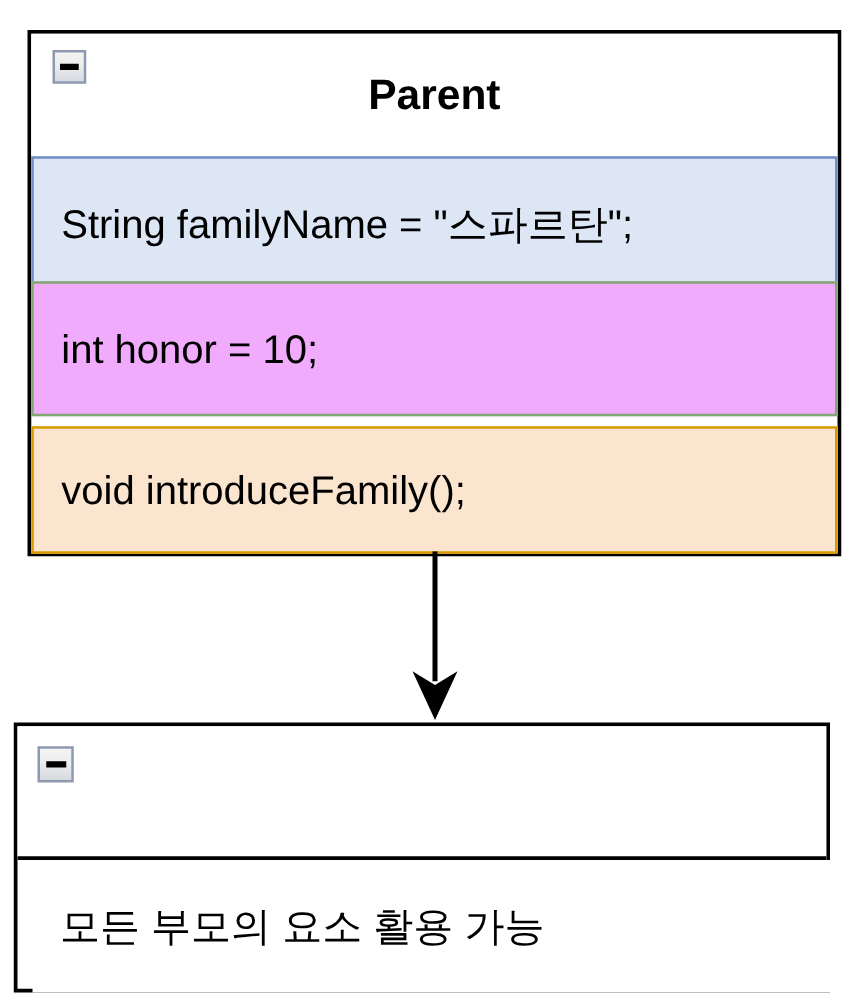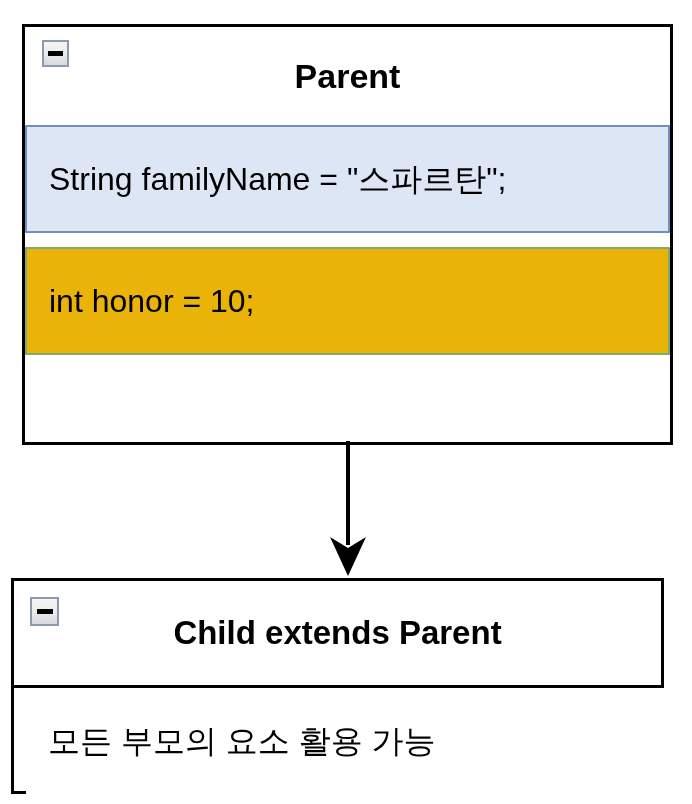--- a/index.html
+++ b/index.html
@@ -103,21 +103,21 @@
     padding-left: 22px;
   }
   .compartment .row-text {
     font-size: 32px;
     color: #000000;
     white-space: nowrap;
     line-height: 1;
   }
 
   #row-field     { top: 98px;  height: 108px; background: #dce6f5; border: 2px solid #6f8fc4; }
-  #row-int       { top: 220px; height: 108px; background: #eab308; border: 2px solid #7fa971; }
+  #row-int       { top: 198px; height: 108px; background: #f0abfc; border: 2px solid #7fa971; }
   #row-method    { top: 314px; height: 102px; background: #fce5ce; border: 2px solid #d79b00; }
 
   
   #child-note {
     position: absolute;
     left: 12px;
     top: 107px;
     width: 100%;
     height: 106px;
     box-sizing: border-box;
@@ -157,35 +157,37 @@
     </div>
 
     <div class="compartment" id="row-field">
       <span class="row-text">String familyName = "스파르탄";</span>
     </div>
 
     <div class="compartment" id="row-int">
       <span class="row-text">int honor = 10;</span>
     </div>
 
+    <div class="compartment" id="row-method">
+      <span class="row-text">void introduceFamily();</span>
+    </div>
 
   </div>
 
   <svg id="connector" viewBox="0 0 44 138">
     <line x1="22" y1="0" x2="22" y2="104" stroke="#000000" stroke-width="4"></line>
     <path d="M 22 135 L 4 96 L 22 107 L 40 96 Z" fill="#000000"></path>
   </svg>
 
   <div class="uml-box" id="child-box">
 
     <div class="box-header">
       <div class="collapse-icon">
         <span class="bar"></span>
       </div>
-      <span class="box-title">Child extends Parent</span>
     </div>
 
     <div id="child-note">
       <span class="row-text">모든 부모의 요소 활용 가능</span>
     </div>
 
   </div>
 
 </div>
 

